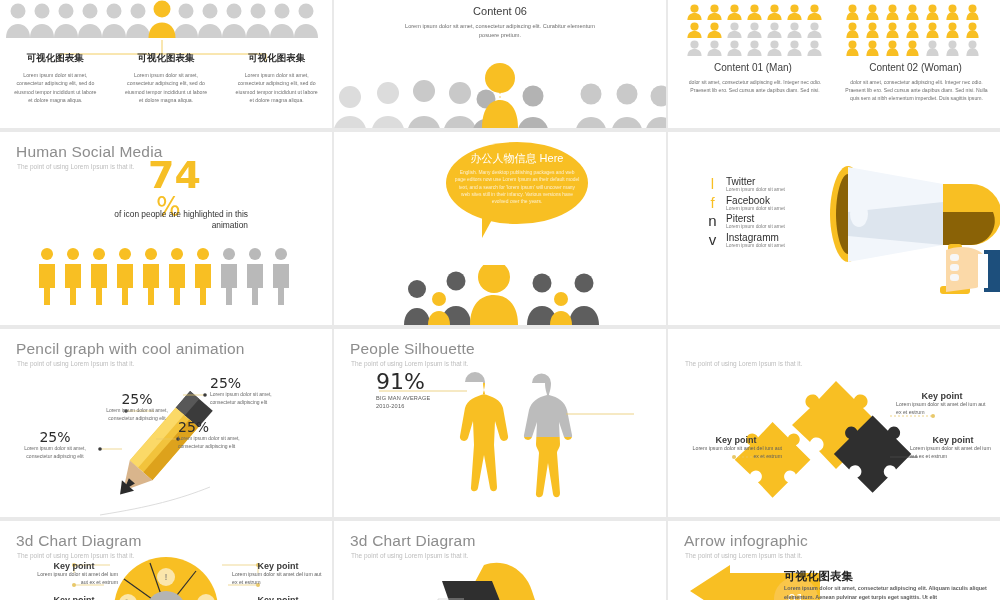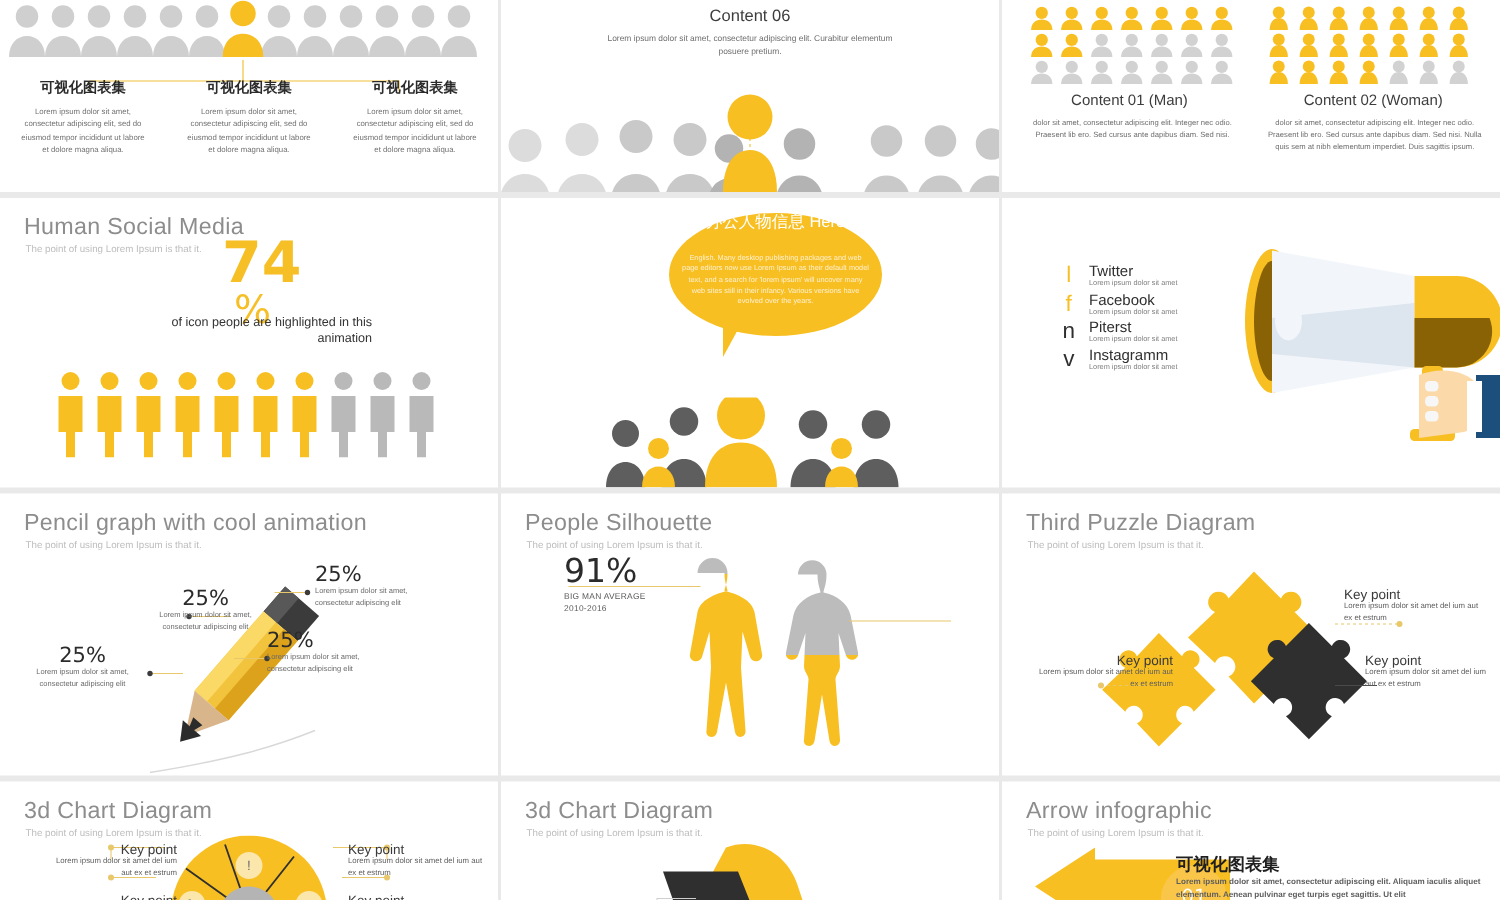--- a/index.html
+++ b/index.html
@@ -33,21 +33,21 @@
     left: 16px; top: 11px;
     white-space: nowrap;
   }
   .sub {
     color: #bdbdbd;
     font-size: 6.5px;
     position: absolute;
     left: 17px; top: 31px;
     white-space: nowrap;
   }
-  .kp { font-size: 9px; color: #3a3a3a; font-weight: normal; }
+  .kp { font-size: 9px; color: #3a3a3a; font-weight: bold; text-align: center; }
   .kpt { font-size: 5.2px; color: #5d5d5d; line-height: 1.45; }
 
   
   .crowdrow { position: absolute; left: 0; top: 0; width: 332px; height: 40px; }
   .p1cols { position: absolute; top: 52px; left: 0; width: 332px; display: flex; }
   .p1col { flex: 1; text-align: center; padding: 0 14px; }
   .p1h { font-size: 9.5px; color: #2b2b2b; font-weight: bold; margin-bottom: 6px;
          font-family: "DejaVu Sans", sans-serif; }
   .p1b { font-size: 5.2px; color: #707070; line-height: 1.62; }
   .conn { position: absolute; stroke: #f0c23a; fill: none; stroke-width: .8; }
@@ -71,21 +71,21 @@
   .hsmtxt { position: absolute; left: 88px; top: 77px; width: 160px; text-align: right;
             font-size: 8.4px; color: #333; line-height: 1.35; }
   .peoplerow { position: absolute; left: 36px; bottom: 20px; display: flex; gap: 4px; }
 
   
   .bubble { position: absolute; left: 112px; top: 10px; width: 142px; height: 82px;
             background: #f8bf23; border-radius: 50%; }
   .bubtail { position: absolute; left: 148px; top: 84px; width: 0; height: 0;
              border-left: 12px solid #f8bf23; border-bottom: 22px solid transparent;
              border-right: 6px solid transparent; }
-  .bubh { position: absolute; left: 112px; top: 8px; width: 142px; text-align: center;
+  .bubh { position: absolute; left: 112px; top: 19px; width: 142px; text-align: center;
           color: #fff; font-size: 11px; }
   .bubb { position: absolute; left: 120px; top: 37px; width: 126px; text-align: center;
           color: #fdf0cf; font-size: 4.9px; line-height: 1.5; }
 
   
   .sml { position: absolute; left: 38px; top: 44px; width: 130px; }
   .smrow { display: flex; gap: 7px; margin-bottom: 1px; align-items: flex-start; }
   .smico { width: 13px; text-align: center; font-size: 15px; line-height: 1; }
   .smname { font-size: 10px; color: #2f2f2f; }
   .smsub { font-size: 4.9px; color: #808080; line-height: 1.35; }
@@ -648,21 +648,20 @@
       <path d="M232 45h68" stroke="#e8c86a" fill="none" stroke-width=".8"></path>
     </svg>
     <div style="position:absolute; left:42px; top:40px">
       <div class="sil-num">91%</div>
       <div class="sil-cap">BIG MAN AVERAGE</div>
       <div class="sil-cap">2010-2016</div>
     </div>
   </div>
 
   <div class="panel">
-    <div class="ttl">Third Puzzle Diagram</div>
     <div class="sub">The point of using Lorem Ipsum is that it.</div>
     <svg width="332" height="150" style="position:absolute;left:0;top:40px" viewBox="0 0 332 150">
       <g fill="#f8bf23">
         <path d="M168 12l18 18a7 7 0 1 1 9 9l17 17-17 17a7 7 0 1 0-9 9l-18 18-17-18a7 7 0 1 0-9-9l-18-17 18-17a7 7 0 1 1 9-9z"></path>
         <path d="M110 50l18 18a7 7 0 1 1 9 9l17 17-17 17a7 7 0 1 0-9 9l-18 18-17-18a7 7 0 1 0-9-9l-18-17 18-17a7 7 0 1 1 9-9z" transform="translate(22,22) scale(.86) translate(-14,-14)"></path>
       </g>
       <path d="M212 50l17 17a7 7 0 1 1 9 9l17 17-17 17a7 7 0 1 0-9 9l-17 17-17-17a7 7 0 1 0-9-9l-17-17 17-17a7 7 0 1 1 9-9z" fill="#2f2f2f" transform="translate(-6,-4) scale(.9) translate(22,6)"></path>
       <path d="M222 47h42" stroke="#e8c86a" stroke-dasharray="2 2" fill="none" stroke-width=".8"></path>
       <path d="M96 88H66" stroke="#e8c86a" stroke-dasharray="2 2" fill="none" stroke-width=".8"></path>
       <path d="M222 88h28" stroke="#4a4a4a" fill="none" stroke-width=".8"></path>

